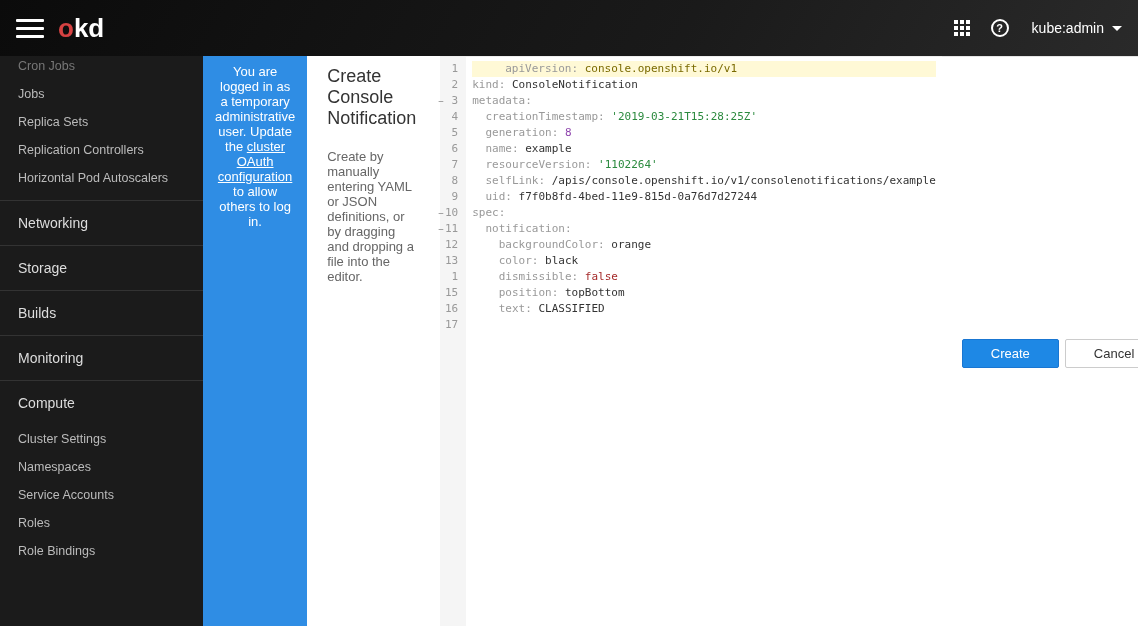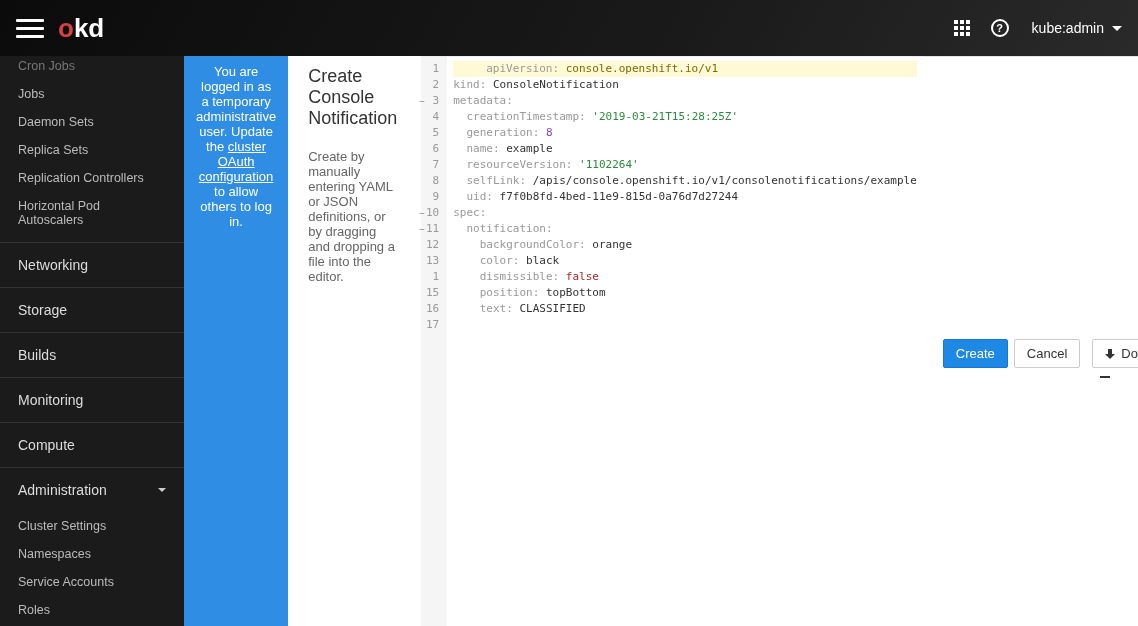--- a/index.html
+++ b/index.html
@@ -42,21 +42,21 @@
     display: inline-flex; align-items: center; justify-content: center; font-size: 11px; font-weight: bold;
   }
   .user-menu { display: inline-flex; align-items: center; gap: 8px; margin-left: 16px; cursor: pointer; font-size: 14px; text-align: right; }
   .caret-down { width: 0; height: 0; border-left: 5px solid transparent; border-right: 5px solid transparent; border-top: 5px solid #fff; }
 
   
   .main { display: flex; flex: 1; min-height: 0; }
 
   
   .sidebar {
-    width: 184px; background: #1b1b1b; color: #ccc; overflow-y: auto;
+    width: 203px; background: #1b1b1b; color: #ccc; overflow-y: auto;
     font-size: 13px;
   }
   .sidebar-section-header {
     padding: 14px 18px; color: #ddd; font-size: 14px; cursor: pointer;
     display: flex; align-items: center; justify-content: space-between;
     border-top: 1px solid #333;
   }
   .sidebar-item {
     padding: 7px 18px; color: #bbb; font-size: 12.5px; cursor: pointer;
   }
@@ -98,21 +98,21 @@
   .tok-bool { color: #a52a2a; }
   .tok-plain { color: #333; }
   .tok-kind { color: #7a6a00; }
 
   
   .footer {
     border-top: 1px solid #e5e5e5; padding: 12px 20px;
     display: flex; align-items: center; gap: 6px;
   }
   .btn {
-    font-size: 13px; padding: 6px 12px; border-radius: 2px; cursor: pointer;
+    font-size: 13px; padding: 6px 28px; border-radius: 2px; cursor: pointer;
     border: 1px solid #ccc; background: #fff; color: #333; margin-top: 24px;
   }
   .btn-primary { background: #1e88e5; border-color: #1976d2; color: #fff; }
   .footer-spacer { flex: 1; }
   .btn-download { display: inline-flex; align-items: center; gap: 6px; }
   .dl-icon {
     width: 10px; height: 10px; display: inline-block; position: relative;
   }
   .dl-icon::before {
     content: ''; position: absolute; left: 3px; top: -1px; width: 4px; height: 7px; background: #333;
@@ -158,21 +158,20 @@
     <span class="caret-down"></span>
   </div>
 </div>
 
 <div class="main">
 
   <div class="sidebar">
     <div id="workloads-items">
         <div class="sidebar-item" style="padding-top: 3px; color: rgb(119, 119, 119);">Cron Jobs</div>
         <div class="sidebar-item">Jobs</div>
-        <div class="sidebar-item">Daemon Sets</div>
         <div class="sidebar-item">Replica Sets</div>
         <div class="sidebar-item">Replication Controllers</div>
         <div class="sidebar-item">Horizontal Pod Autoscalers</div>
         <div style="height: 8px;"></div>
       </div>
 
     <div id="plain-sections">
         <div class="sidebar-section-header">
           <span>Networking</span>
         </div>
@@ -183,24 +182,20 @@
           <span>Builds</span>
         </div>
         <div class="sidebar-section-header">
           <span>Monitoring</span>
         </div>
         <div class="sidebar-section-header">
           <span>Compute</span>
         </div>
       </div>
 
-    <div class="sidebar-section-header">
-      <span>Administration</span>
-      <span class="chevron-down"></span>
-    </div>
     <div id="admin-items">
         <div class="sidebar-item">Cluster Settings</div>
         <div class="sidebar-item">Namespaces</div>
         <div class="sidebar-item">Service Accounts</div>
         <div class="sidebar-item">Roles</div>
         <div class="sidebar-item">Role Bindings</div>
       </div>
   </div>
 
   <div class="content">

